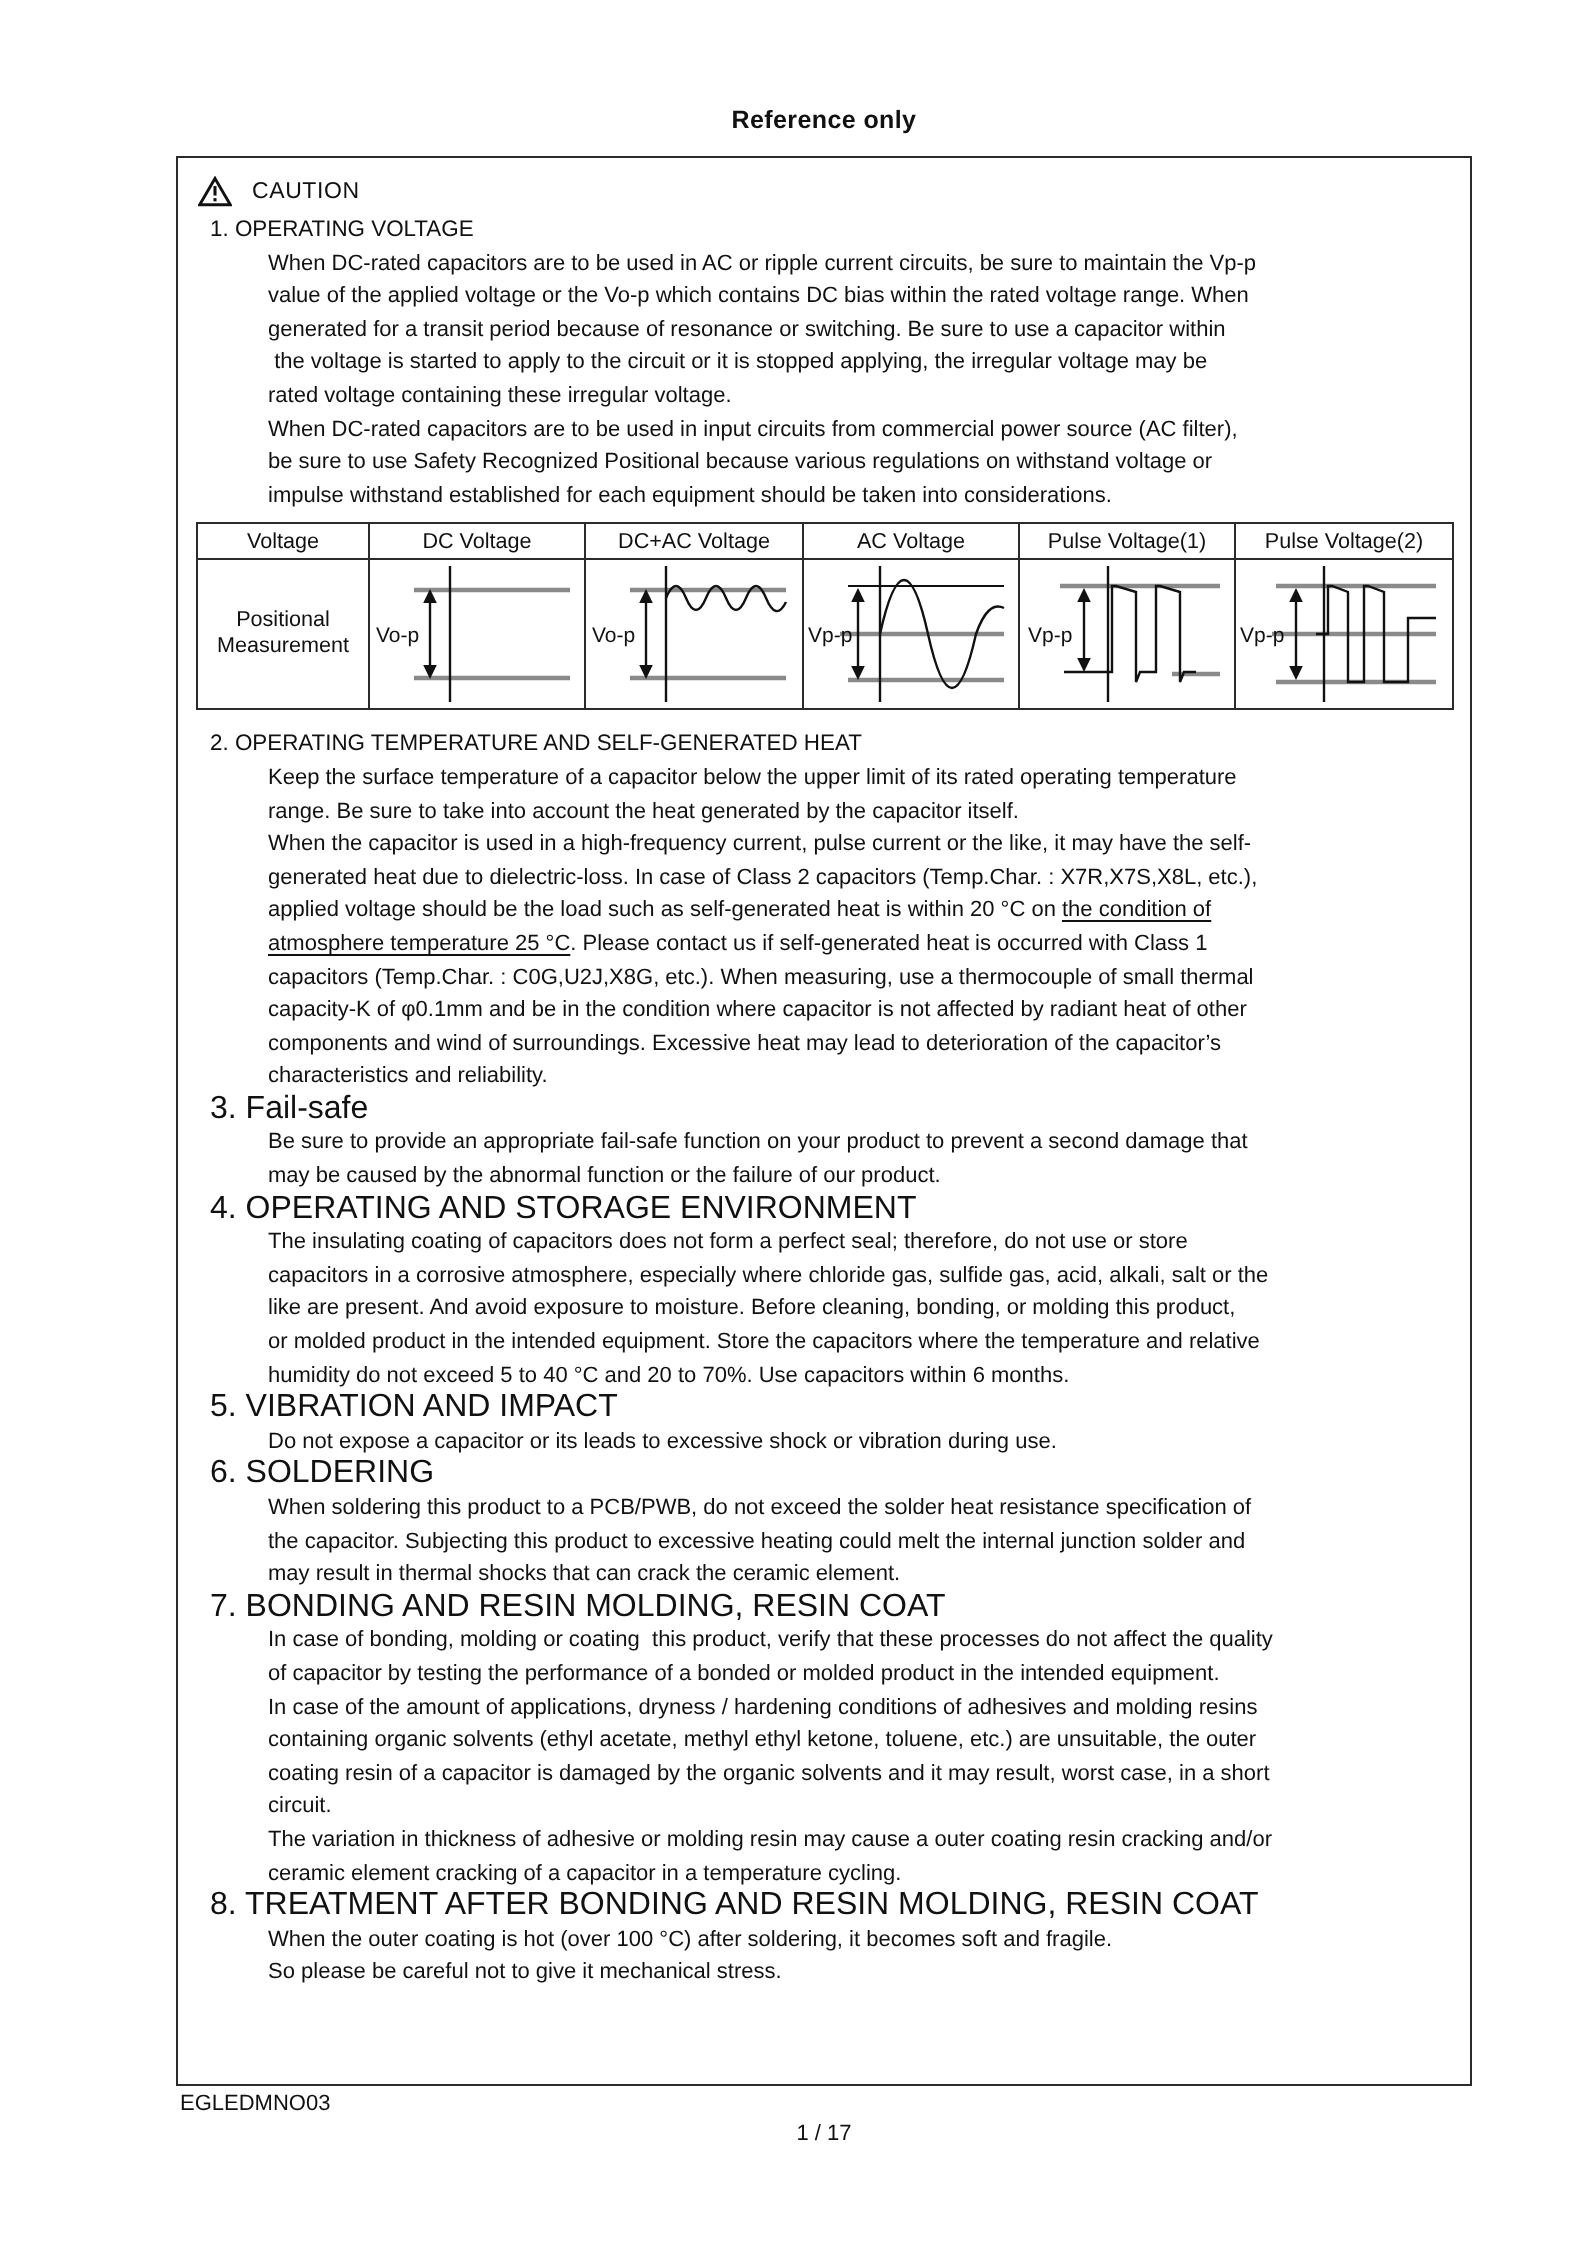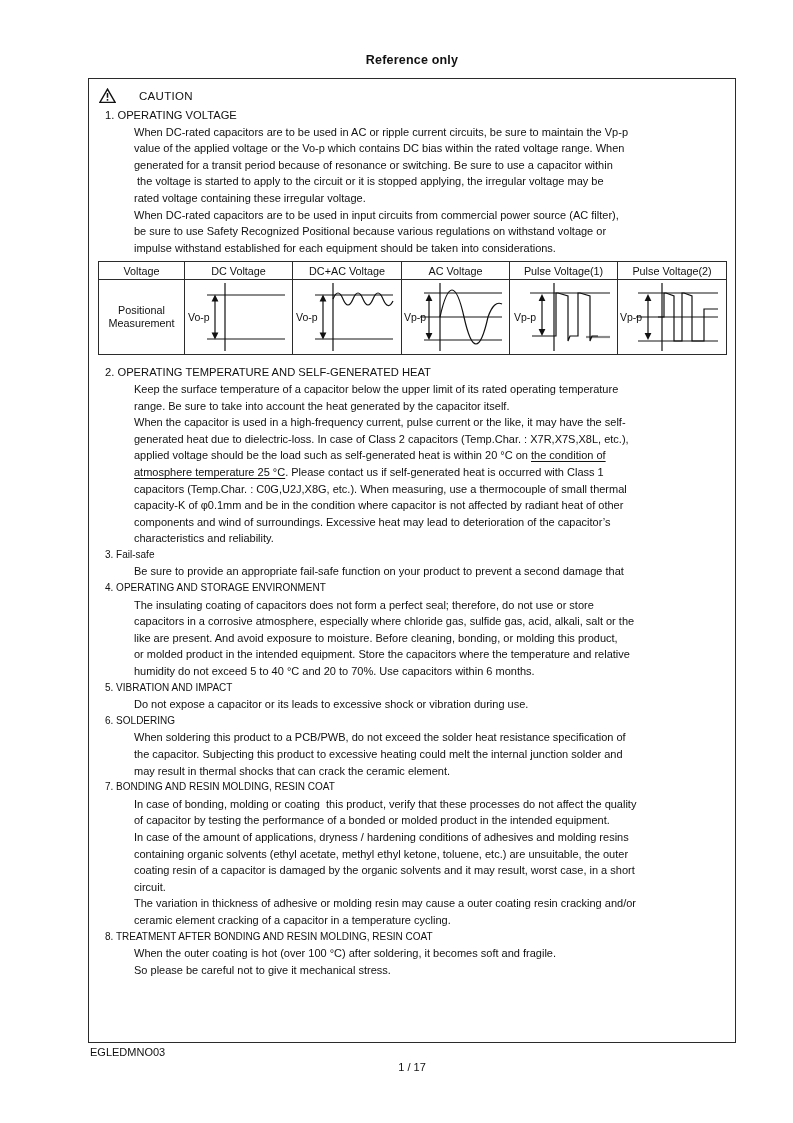--- a/index.html
+++ b/index.html
@@ -3,23 +3,23 @@
 <meta charset="utf-8">
 <style>
   html,body{margin:0;padding:0}
   body{width:793px;height:1123px;background:#ffffff;position:relative;
        font-family:"Liberation Sans",sans-serif;color:#111;
        -webkit-font-smoothing:antialiased}
   .doc-title{position:absolute;top:53px;left:88px;width:648px;text-align:center;
              font-weight:bold;font-size:12.5px;letter-spacing:.2px}
   .main-box{position:absolute;top:78px;left:88px;width:648px;height:965px;
             border:1.5px solid #2b2b2b;box-sizing:border-box;padding-top:6px;overflow:hidden}
-  .caution-row{margin:2px 0 2px 10px;display:flex;align-items:center;gap:23px;height:18px}
+  .caution-row{margin:2px 0 2px 10px;display:flex;align-items:center;gap:10px;height:18px}
   .caution-label{font-size:11.5px;letter-spacing:.3px}
-  .sec-heading{margin-left:16px;font-size:10px;line-height:16.6px;white-space:pre}
+  .sec-heading{margin-left:16px;font-size:16px;line-height:16.6px;white-space:pre}
   .sec-heading.bold{font-weight:normal;font-size:11.2px}
   .sec-body{margin-left:45px;margin-right:10px;font-size:11px;line-height:16.6px}
   .line{white-space:pre-wrap}
   .ul{text-decoration:underline;text-underline-offset:2px}
   table.wave-table{border-collapse:collapse;table-layout:fixed;width:628px;
                    margin:5px 0 9px 9px}
   table.wave-table th,table.wave-table td{border:1.2px solid #2b2b2b;padding:0}
   table.wave-table th{font-weight:normal;font-size:10.8px;height:17px}
   td.rowlabel{text-align:center;font-size:10.8px;line-height:13px;vertical-align:middle}
   td.wave{height:74px;vertical-align:middle;text-align:center}
@@ -165,20 +165,21 @@
           <div class="line"><span>applied voltage should be the load such as self-generated heat is within 20 °C on </span><span class="ul">the condition of</span></div>
           <div class="line"><span class="ul">atmosphere temperature 25 °C</span><span>. Please contact us if self-generated heat is occurred with Class 1</span></div>
           <div class="line"><span>capacitors (Temp.Char. : C0G,U2J,X8G, etc.). When measuring, use a thermocouple of small thermal</span></div>
           <div class="line"><span>capacity-K of φ0.1mm and be in the condition where capacitor is not affected by radiant heat of other</span></div>
           <div class="line"><span>components and wind of surroundings. Excessive heat may lead to deterioration of the capacitor’s</span></div>
           <div class="line"><span>characteristics and reliability.</span></div>
         </div>
         <div class="sec-heading">3. Fail-safe</div>
         <div class="sec-body">
           <div class="line"><span>Be sure to provide an appropriate fail-safe function on your product to prevent a second damage that</span></div>
+          <div class="line"><span>may be caused by the abnormal function or the failure of our product.</span></div>
         </div>
         <div class="sec-heading">4. OPERATING AND STORAGE ENVIRONMENT</div>
         <div class="sec-body">
           <div class="line"><span>The insulating coating of capacitors does not form a perfect seal; therefore, do not use or store</span></div>
           <div class="line"><span>capacitors in a corrosive atmosphere, especially where chloride gas, sulfide gas, acid, alkali, salt or the</span></div>
           <div class="line"><span>like are present. And avoid exposure to moisture. Before cleaning, bonding, or molding this product,</span></div>
           <div class="line"><span>or molded product in the intended equipment. Store the capacitors where the temperature and relative</span></div>
           <div class="line"><span>humidity do not exceed 5 to 40 °C and 20 to 70%. Use capacitors within 6 months.</span></div>
         </div>
         <div class="sec-heading">5. VIBRATION AND IMPACT</div>

